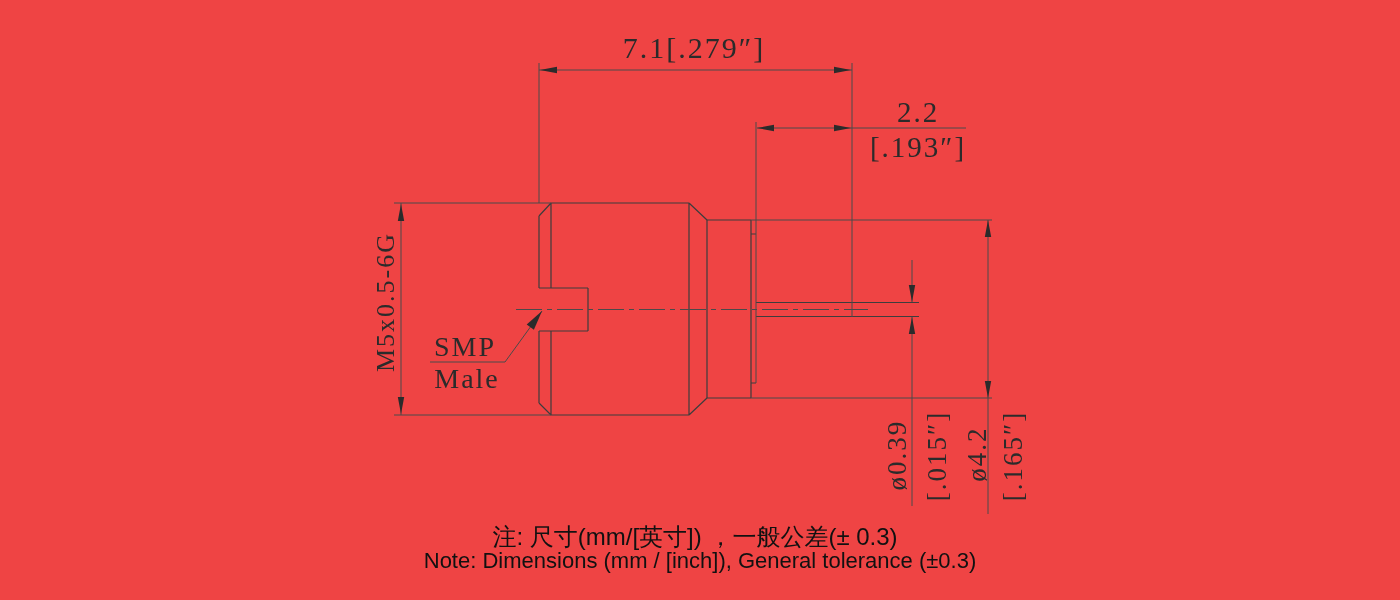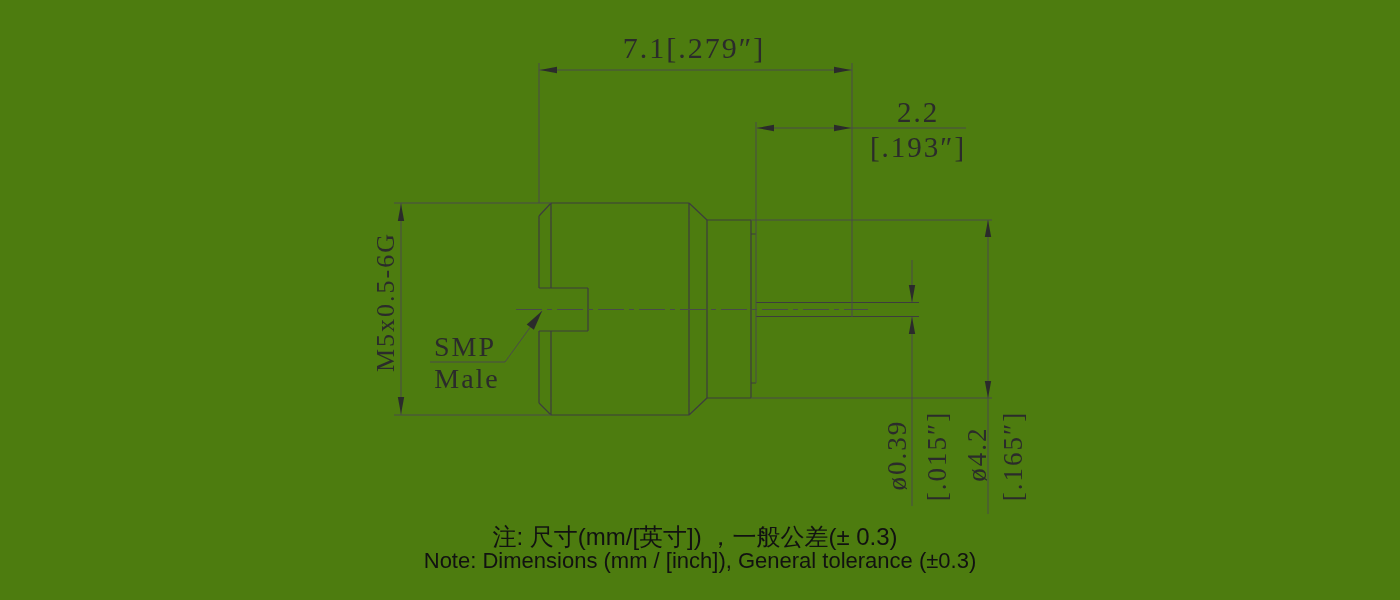--- a/index.html
+++ b/index.html
@@ -1,16 +1,16 @@
 <!DOCTYPE html>
 <html><head>
 <meta charset="utf-8">
 <style>
   html,body{margin:0;padding:0;background:#ffffff;width:1400px;height:600px;overflow:hidden;}
-  .canvas{position:relative;width:1400px;height:600px;background:#4d7c0f;}
+  .canvas{position:relative;width:1400px;height:600px;background:#ef4444;}
   svg{position:absolute;left:0;top:0;}
   .outline{stroke:#3d3d3d;stroke-width:1.2;fill:none;}
   .thin{stroke:#4a4a4a;stroke-width:1;fill:none;}
   .cl{stroke:#4a4a4a;stroke-width:1;fill:none;stroke-dasharray:26 5 5 5;}
   .arrow{fill:#2b2b2b;stroke:none;}
   .dimtxt{font-family:"Liberation Serif","DejaVu Serif",serif;fill:#2b2b2b;letter-spacing:2px;}
   .notetxt{font-family:"Liberation Sans","DejaVu Sans",sans-serif;fill:#111111;letter-spacing:0px;}
 </style>
 </head>
 <body>

